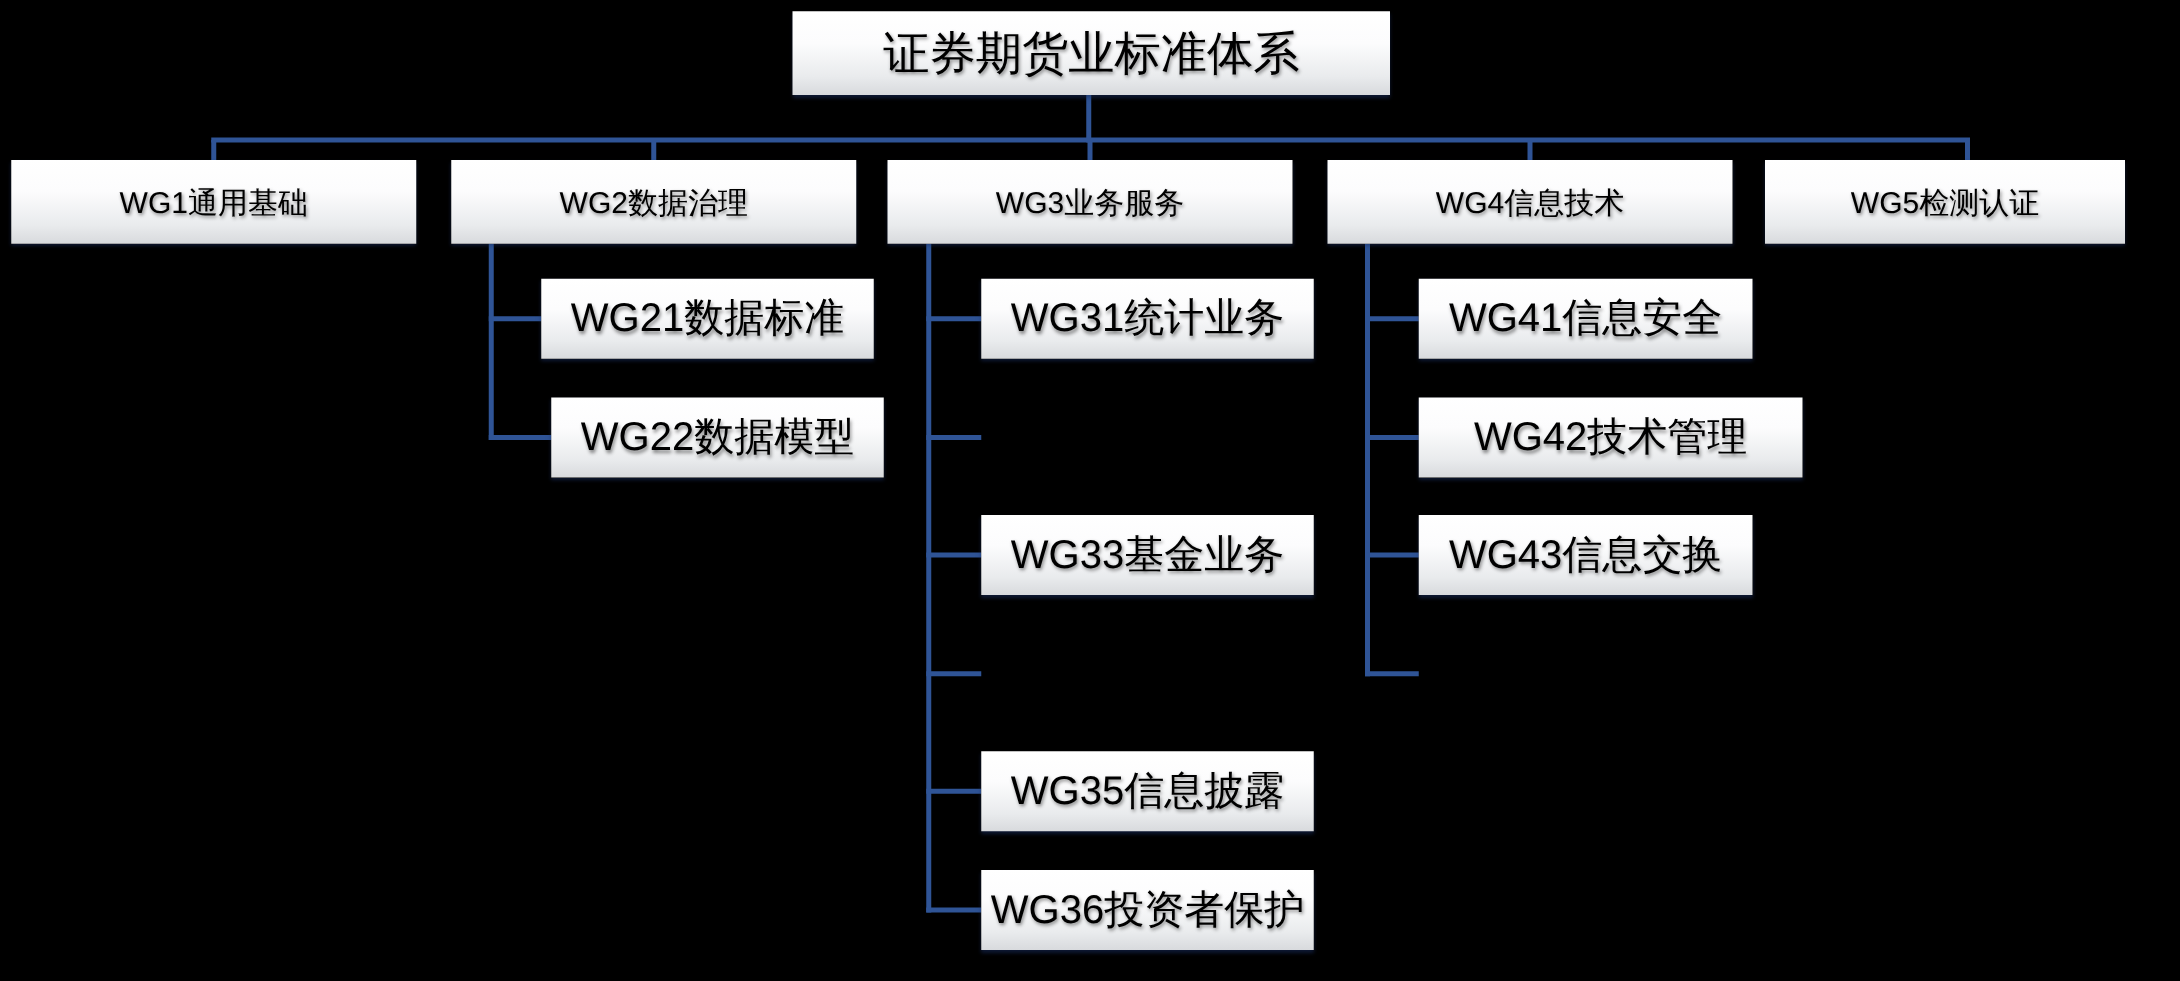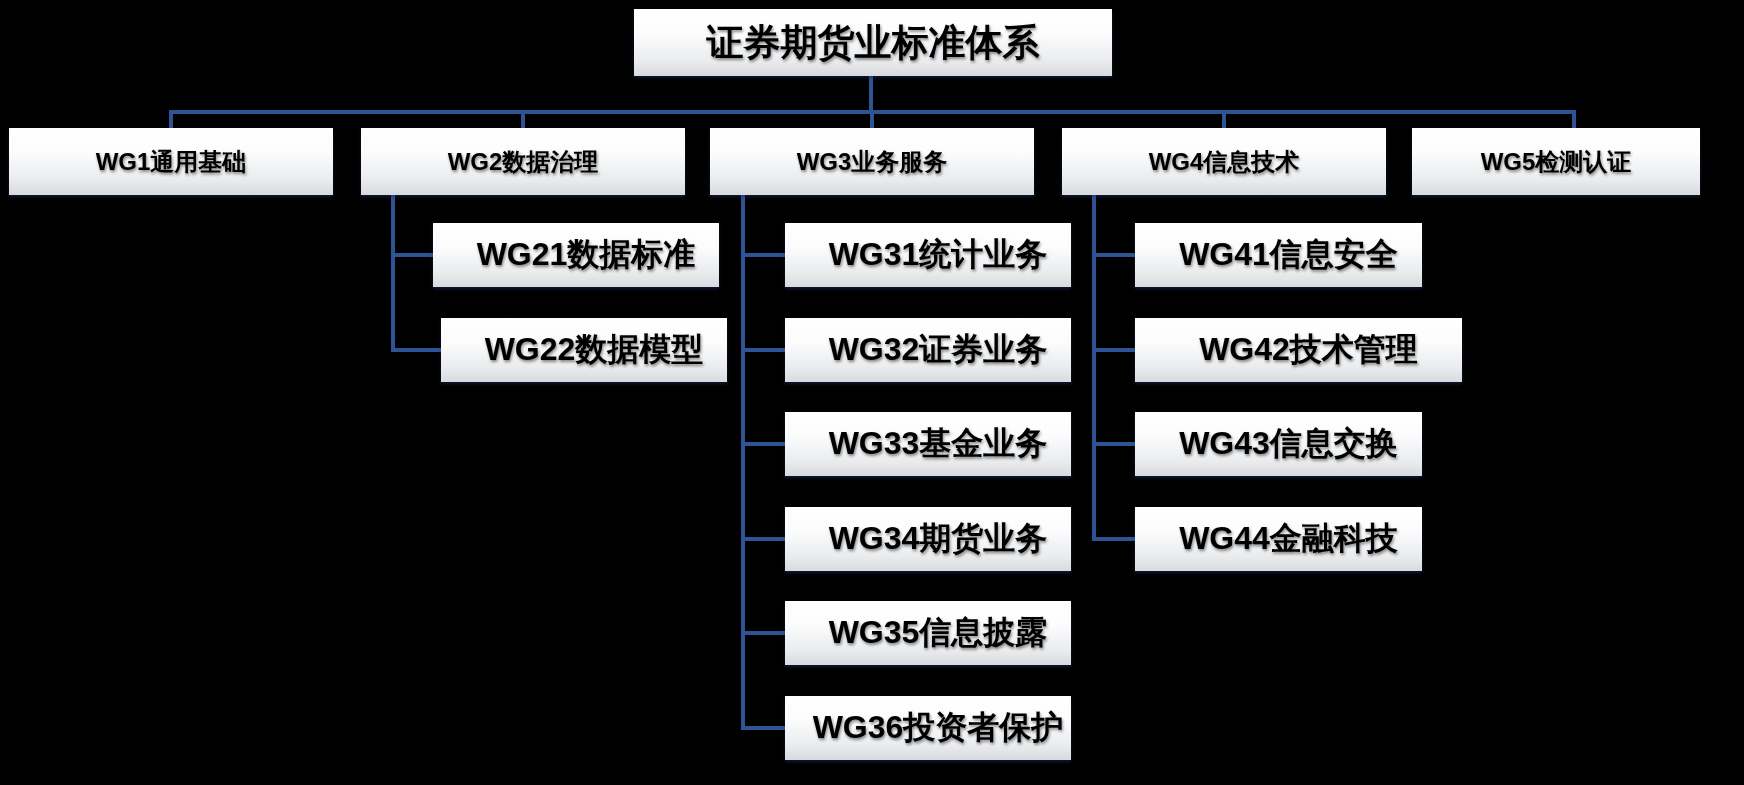--- a/index.html
+++ b/index.html
@@ -14,29 +14,29 @@
     width:1744px;height:785px;
     background:var(--background);
     overflow:hidden;
     font-family:"Liberation Sans","DejaVu Sans",sans-serif;
   }
   .node{
     position:absolute;
     display:flex;align-items:center;justify-content:center;
     background:linear-gradient(180deg,#ffffff 0%,#fcfcfd 38%,#e9ebed 78%,#d8dadd 100%);
     color:var(--box_text);
-    font-weight:bold;
+    font-weight:normal;
     text-align:center;
     white-space:nowrap;
     text-shadow:1px 2px 3px rgba(0,0,0,0.45);
     box-shadow:0 2px 3px rgba(25,45,95,0.55);
   }
   .lvl1{font-size:24px;}
   .root{font-size:37px;}
-  .sub{font-size:32px;padding-left:20px;}
+  .sub{font-size:32px;}
   .line{position:absolute;background:var(--connector);}
 </style>
 </head>
 <body>
 
 <div class="canvas">
 
   <div class="line" style="left:869px;top:74px;width:4px;height:40px"></div>
   <div class="line" style="left:169px;top:110px;width:1407px;height:4px"></div>
   <div class="line" style="left:169px;top:112px;width:4px;height:17px"></div>
@@ -68,24 +68,21 @@
   <div class="node lvl1" style="left:9px;top:128px;width:324px;height:67px">WG1通用基础</div>
   <div class="node lvl1" style="left:361px;top:128px;width:324px;height:67px">WG2数据治理</div>
   <div class="node lvl1" style="left:710px;top:128px;width:324px;height:67px">WG3业务服务</div>
   <div class="node lvl1" style="left:1062px;top:128px;width:324px;height:67px">WG4信息技术</div>
   <div class="node lvl1" style="left:1412px;top:128px;width:288px;height:67px">WG5检测认证</div>
 
   <div class="node sub" style="left:433px;top:223px;width:266px;height:64px">WG21数据标准</div>
   <div class="node sub" style="left:441px;top:318px;width:266px;height:64px">WG22数据模型</div>
 
   <div class="node sub" style="left:785px;top:223px;width:266px;height:64px">WG31统计业务</div>
-  <div class="node sub" style="left:785px;top:318px;width:266px;height:64px">WG32证券业务</div>
   <div class="node sub" style="left:785px;top:412px;width:266px;height:64px">WG33基金业务</div>
-  <div class="node sub" style="left:785px;top:507px;width:266px;height:64px">WG34期货业务</div>
   <div class="node sub" style="left:785px;top:601px;width:266px;height:64px">WG35信息披露</div>
   <div class="node sub" style="left:785px;top:696px;width:266px;height:64px">WG36投资者保护</div>
 
   <div class="node sub" style="left:1135px;top:223px;width:267px;height:64px">WG41信息安全</div>
   <div class="node sub" style="left:1135px;top:318px;width:307px;height:64px">WG42技术管理</div>
   <div class="node sub" style="left:1135px;top:412px;width:267px;height:64px">WG43信息交换</div>
-  <div class="node sub" style="left:1135px;top:507px;width:267px;height:64px">WG44金融科技</div>
 
 </div>
 
 </body></html>

